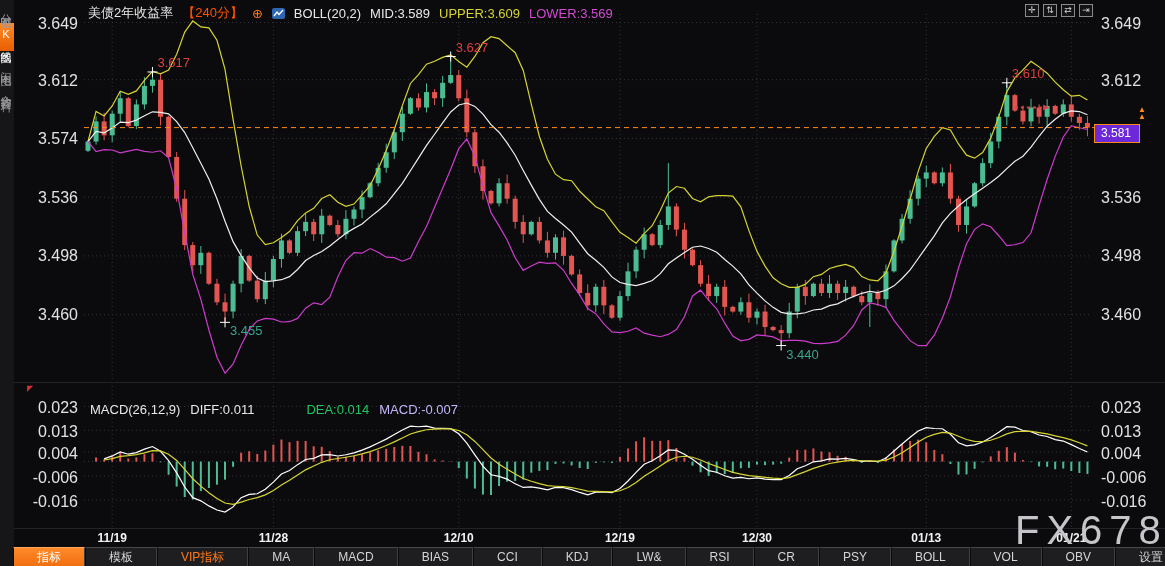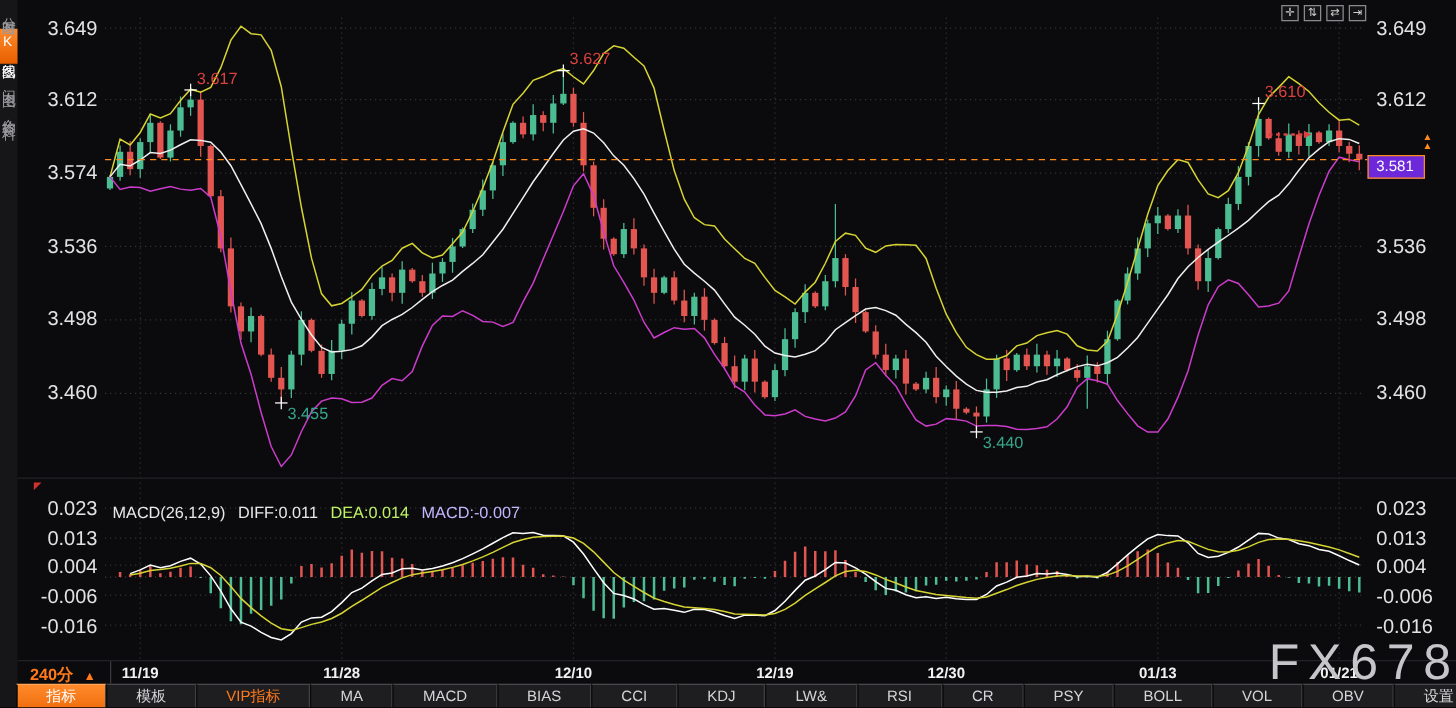--- a/index.html
+++ b/index.html
@@ -35,21 +35,21 @@
   .ylab.r { left:1101px; width:60px; text-align:left; }
 
   .price-badge { position:absolute; left:1094px; top:124px; border:1px solid #ff8c1a; background:#6d28d9;
                  color:#fff; font-size:12px; padding:1px 8px 2px 6px; z-index:4; }
   .badge-marks { position:absolute; left:1138px; top:106px; color:#ff8c1a; font-size:8px; line-height:7px;
                  text-align:center; z-index:4; }
 
   
   .macd-hdr { position:absolute; left:90px; top:402px; display:flex; gap:10px; font-size:13px; z-index:4; }
   .macd-hdr .w { color:#e8e8e8; }
-  .macd-hdr .y { color:#bef264; }
+  .macd-hdr .y { color:#22c55e;margin-left:42px; }
   .macd-hdr .m { color:#c4b5fd; }
   .panel-handle { position:absolute; left:27px; top:384px; color:#d03030; font-size:8px; z-index:4; }
 
   
   .xstrip { position:absolute; left:14px; right:0; top:529px; height:18px; z-index:4; }
   .period-ind { position:absolute; left:10px; top:2px; color:#ff7a1a; font-size:13px; font-weight:bold; }
   .period-ind .arr { font-size:10px; margin-left:8px; }
   .xdivider { position:absolute; left:74px; top:0; width:1px; height:18px; background:#3a3a3e; }
 
   
@@ -511,20 +511,33 @@
   <div class="divline" style="top:382px"></div>
   <div class="divline" style="top:528px"></div>
 
   <div class="sidebar">
     <div class="side-item">分时图</div>
     <div class="side-item active">K线图</div>
     <div class="side-item">闪电图</div>
     <div class="side-item">合约资料</div>
   </div>
 
+  <div class="hdr">
+    <span class="title">美债2年收益率</span>
+    <span class="period">【240分】</span>
+    <span class="circle-plus">⊕</span>
+    <svg width="13" height="13">
+      <rect x="0" y="1" width="13" height="11" rx="2" fill="#2f66b0"></rect>
+      <polyline points="2,9 5,5 7,7.5 11,3" fill="none" stroke="#fff" stroke-width="1.3"></polyline>
+    </svg>
+    <span class="boll">BOLL(20,2)</span>
+    <span class="mid">MID:3.589</span>
+    <span class="upper">UPPER:3.609</span>
+    <span class="lower">LOWER:3.569</span>
+  </div>
 
   <div class="tool-icons">
     <div class="tool-btn">✛</div>
     <div class="tool-btn">⇅</div>
     <div class="tool-btn">⇄</div>
     <div class="tool-btn">⇥</div>
   </div>
 
   <div class="ylab l" style="top:15px">3.649</div>
   <div class="ylab l" style="top:72px">3.612</div>
@@ -554,26 +567,20 @@
   <div class="ylab l" style="top:423px">0.013</div>
   <div class="ylab l" style="top:445px">0.004</div>
   <div class="ylab l" style="top:469px">-0.006</div>
   <div class="ylab l" style="top:493px">-0.016</div>
   <div class="ylab r" style="top:399px">0.023</div>
   <div class="ylab r" style="top:423px">0.013</div>
   <div class="ylab r" style="top:445px">0.004</div>
   <div class="ylab r" style="top:469px">-0.006</div>
   <div class="ylab r" style="top:493px">-0.016</div>
 
-  <div class="xstrip">
-    <div class="period-ind">
-      <span>240分</span><span class="arr">▲</span>
-    </div>
-    <div class="xdivider"></div>
-  </div>
 
   <div class="toolbar">
     <div class="tcell active">指标</div>
     <div class="tcell">模板</div>
     <div class="tcell vip">VIP指标</div>
     <div class="tcell">MA</div>
     <div class="tcell">MACD</div>
     <div class="tcell">BIAS</div>
     <div class="tcell">CCI</div>
     <div class="tcell">KDJ</div>

